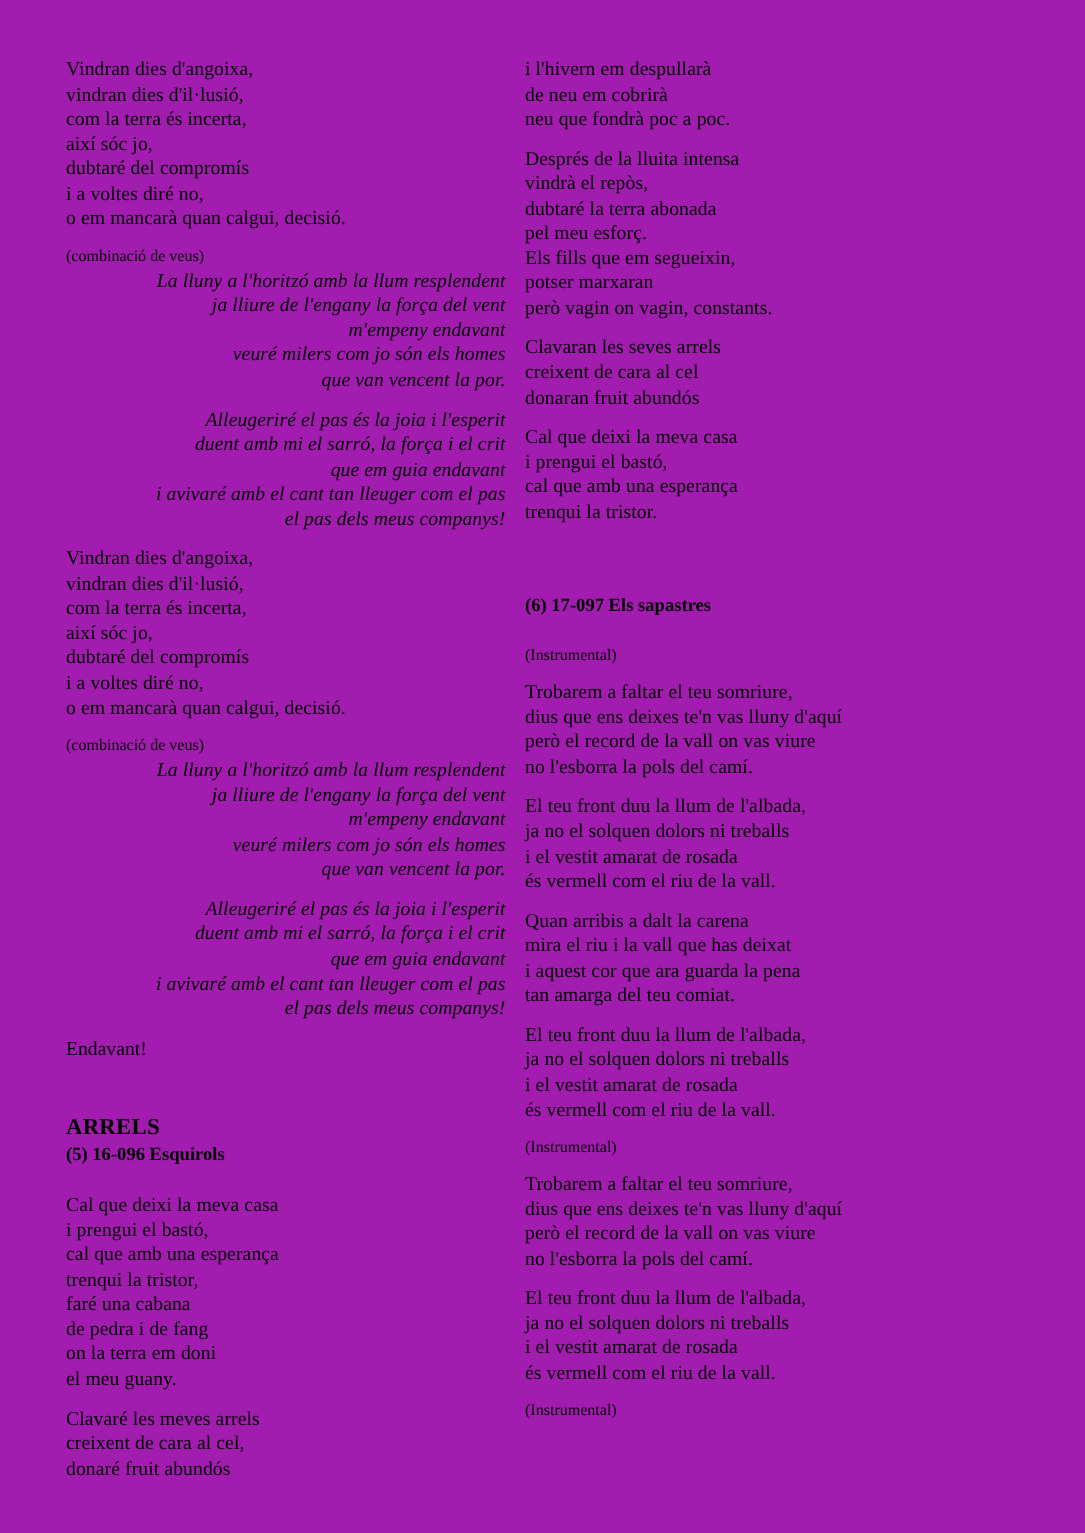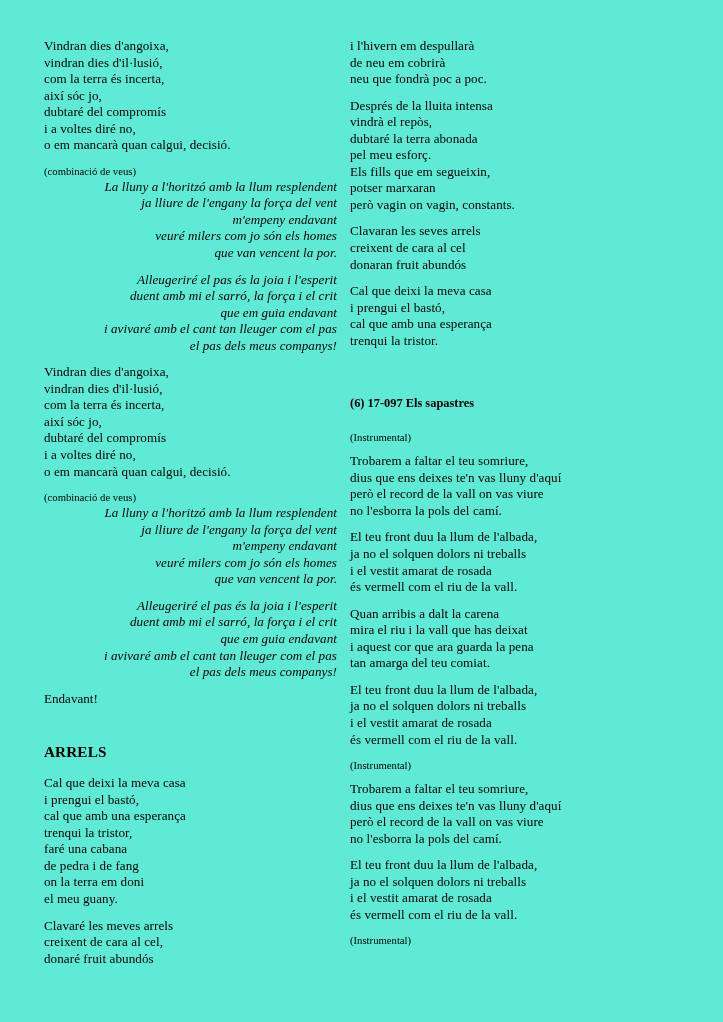--- a/index.html
+++ b/index.html
@@ -12,21 +12,21 @@
     width: 723px;
     height: 1022px;
     font-family: "Liberation Serif", "DejaVu Serif", serif;
     color: #000000;
     position: relative;
     overflow: hidden;
   }
   .page {
     position: absolute;
     inset: 0;
-    background: #5eead4;
+    background: #a21caf;
     padding-left: 39px;
   }
   .columns {
     position: absolute;
     top: 38px;
     left: 0;
     right: 0;
     bottom: 0;
     display: flex;
     align-items: flex-start;
@@ -140,20 +140,21 @@
 duent amb mi el sarró, la força i el crit
 que em guia endavant
 i avivaré amb el cant tan lleuger com el pas
 el pas dels meus companys!</p>
 
       <p class="single-line">Endavant!</p>
 
       <div class="gap-before-title"></div>
 
       <h2 class="song-title">ARRELS</h2>
+      <p class="song-sub">(5) 16-096 Esquirols</p>
 
       <div class="gap-md"></div>
 
       <p class="stanza">Cal que deixi la meva casa
 i prengui el bastó,
 cal que amb una esperança
 trenqui la tristor,
 faré una cabana
 de pedra i de fang
 on la terra em doni

